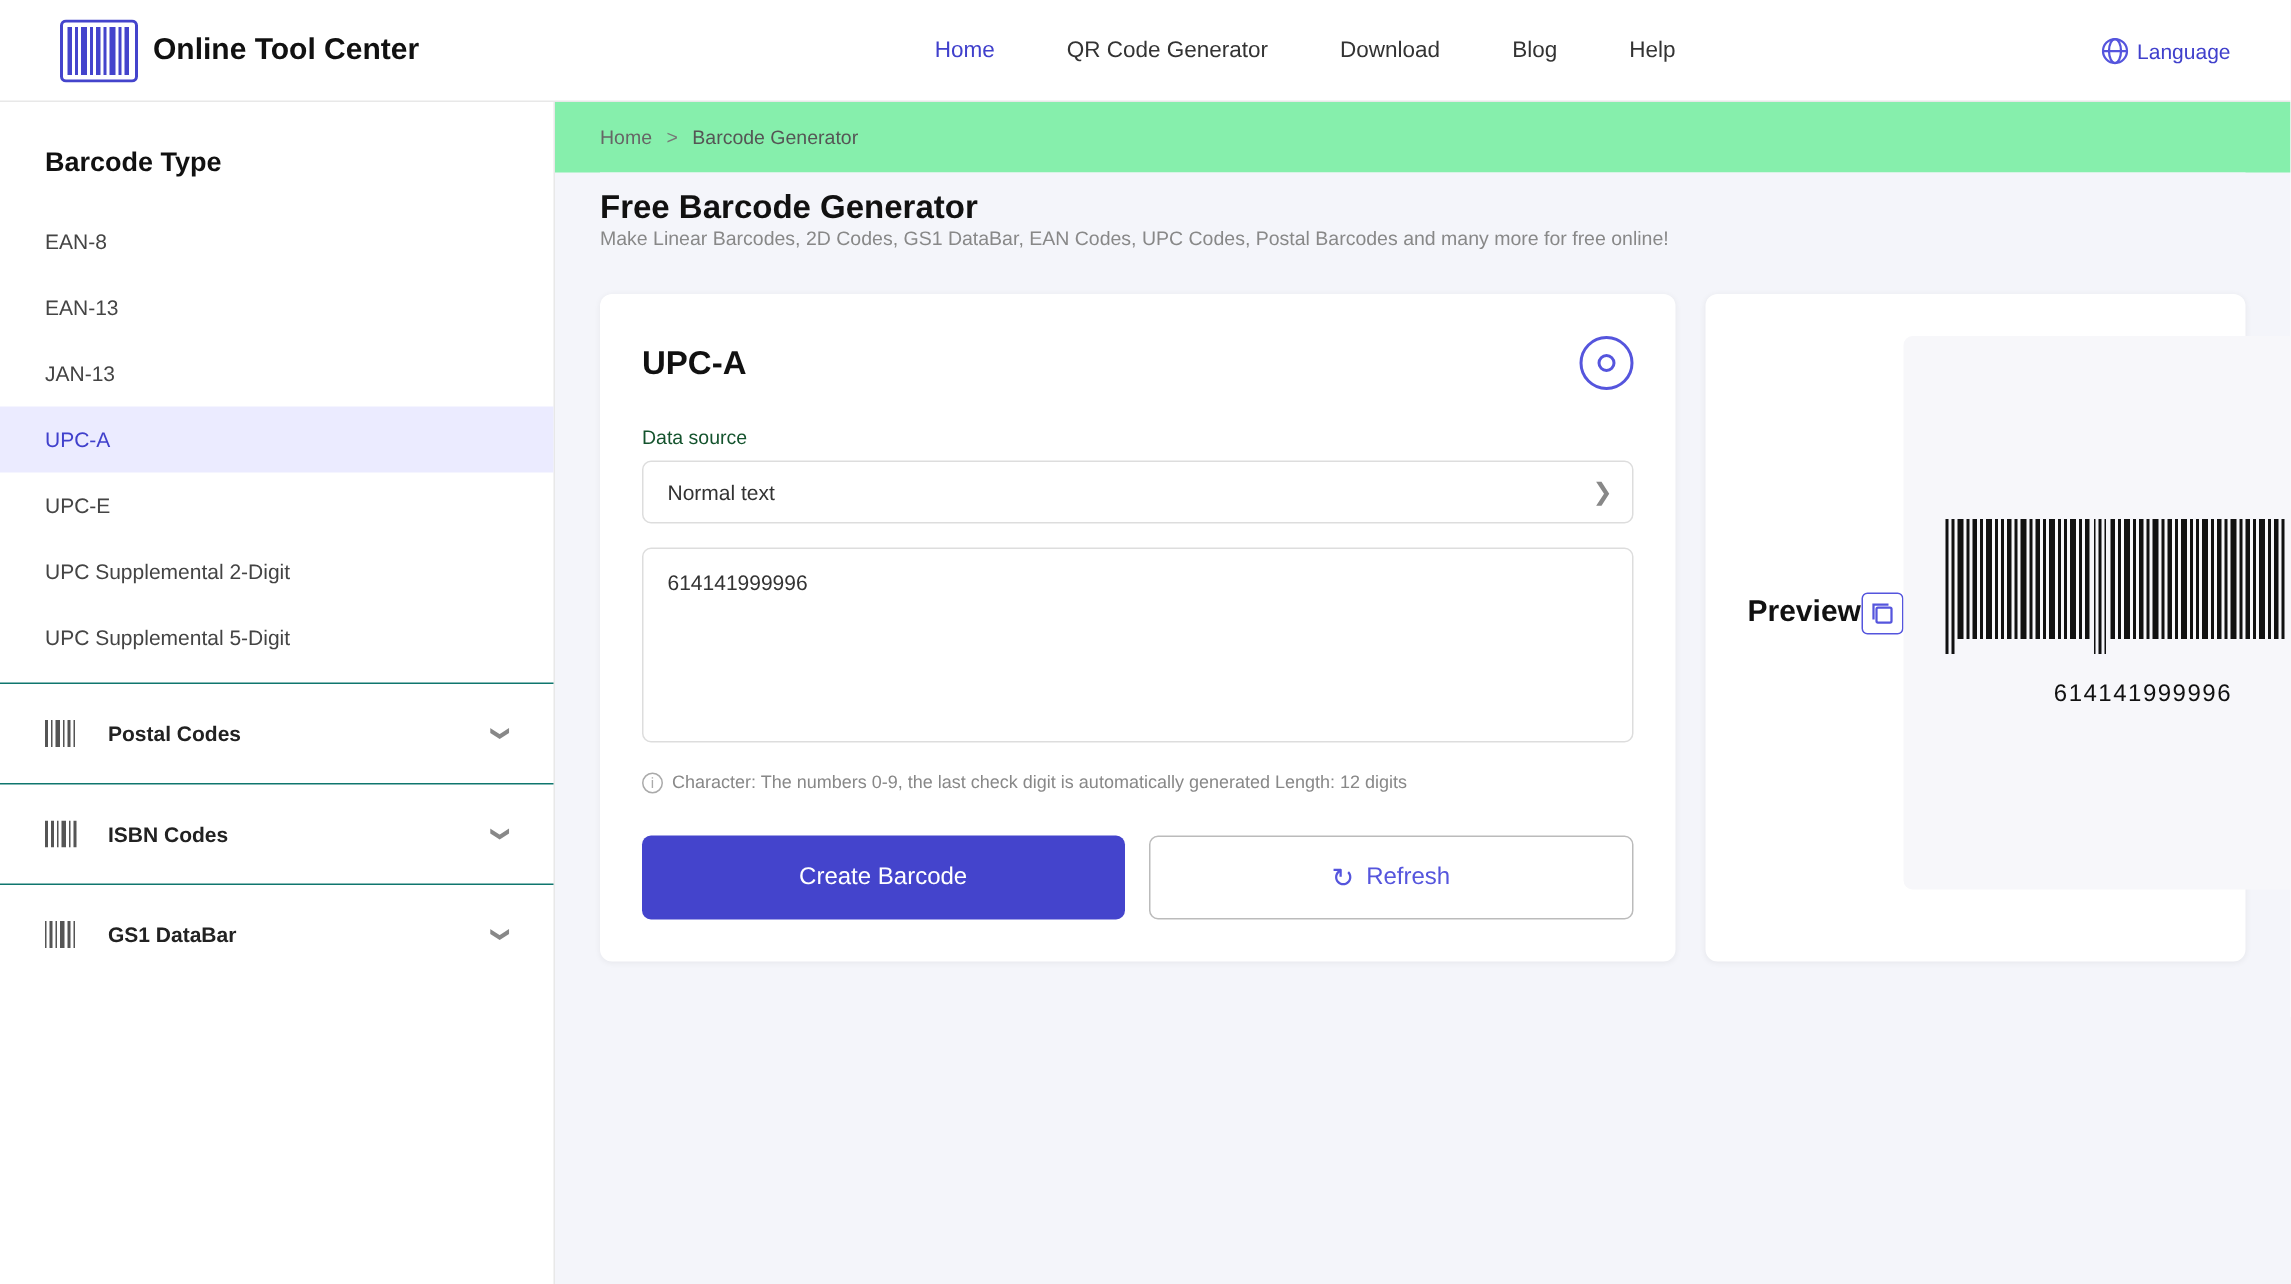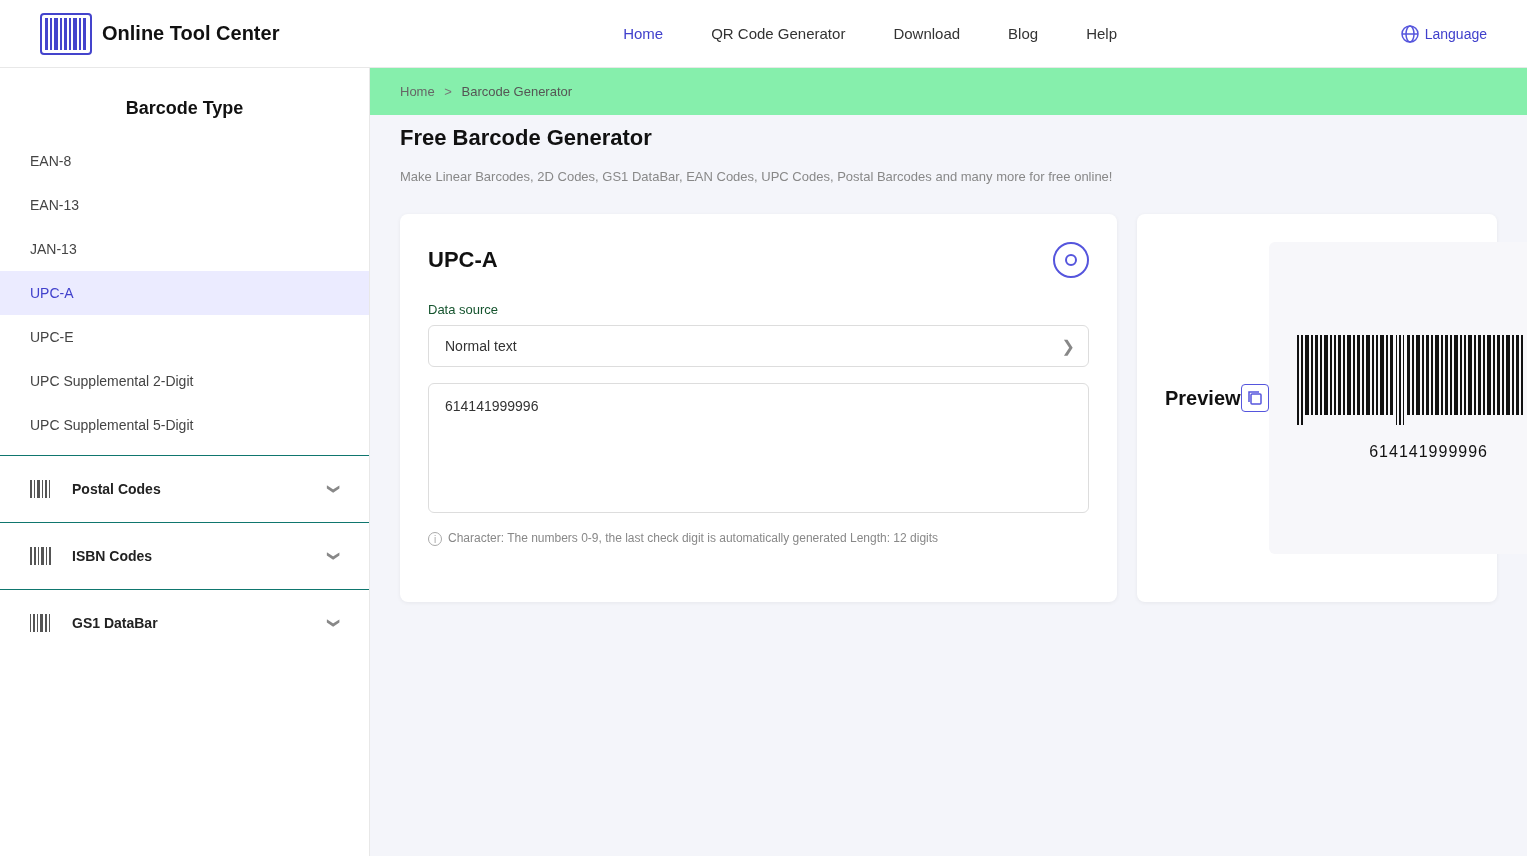--- a/index.html
+++ b/index.html
@@ -68,21 +68,20 @@
       min-width: 370px;
       padding: 30px 0;
       border-right: 1px solid #e8e8e8;
       background: #fff;
     }
     .sidebar-title {
       font-size: 18px;
       font-weight: 600;
       color: #111;
       padding: 0 30px 20px 30px;
-      text-align: center;
     }
     .sidebar-item {
       padding: 14px 30px;
       font-size: 14px;
       color: #444;
       cursor: pointer;
     }
     .sidebar-item.active {
       background: #ebebff;
       color: #4040cc;
@@ -134,21 +133,21 @@
       padding: 0 30px 30px 30px;
     }
     .page-title-section {
       background: #f4f5fa;
       padding: 10px 0 20px 0;
     }
     .page-title {
       font-size: 22px;
       font-weight: 700;
       color: #111;
-      margin-bottom: 18px;
+      margin-bottom: 0;
     }
     .page-subtitle {
       font-size: 13px;
       color: #888;
     }
 
     
     .tool-layout {
       display: flex;
       gap: 20px;
@@ -486,20 +485,27 @@
           </div>
 
           <textarea class="textarea-field" style="">614141999996</textarea>
 
           <div class="hint-text">
             <span class="hint-icon">i</span>
             <span>Character: The numbers 0-9, the last check digit is automatically generated
 Length: 12 digits</span>
           </div>
 
+          <div class="button-row">
+            <button class="btn-create">Create Barcode</button>
+            <button class="btn-refresh">
+              <span style="font-size:18px;">↻</span>
+              <span>Refresh</span>
+            </button>
+          </div>
         </div>
 
         <div class="preview-panel">
           <div class="preview-header">
             <span class="preview-title">Preview</span>
             <div class="copy-icon">
               <svg width="16" height="16" viewBox="0 0 16 16" fill="none">
                 <rect x="4" y="4" width="10" height="10" rx="1" stroke="#5555dd" stroke-width="1.5" fill="none"></rect>
                 <path d="M2 12V2h10" stroke="#5555dd" stroke-width="1.5" fill="none"></path>
               </svg>

